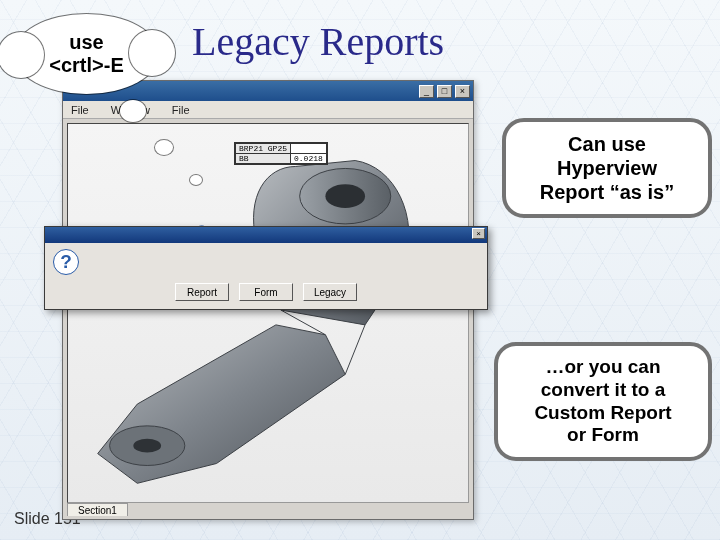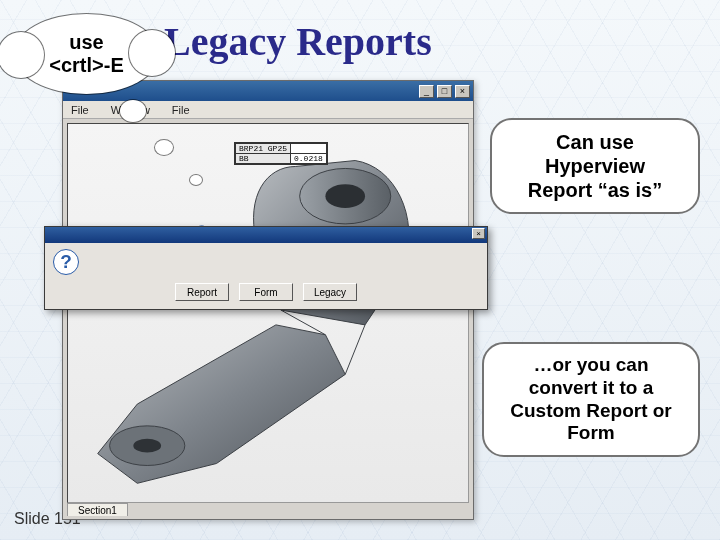--- a/index.html
+++ b/index.html
@@ -12,22 +12,22 @@
   
   .bg {
     position: absolute; inset: 0;
     background:
       repeating-linear-gradient(60deg, rgba(120,150,190,0.08) 0 1px, transparent 1px 30px),
       repeating-linear-gradient(-60deg, rgba(120,150,190,0.08) 0 1px, transparent 1px 30px),
       repeating-linear-gradient(0deg, rgba(120,150,190,0.06) 0 1px, transparent 1px 26px),
       linear-gradient(#f4f8fb,#e6edf4);
   }
   .slide-title {
-    position: absolute; left: 164px; top: 18px;
-    font-size: 40px; font-weight: 700; color: #2a2a8a;
+    position: absolute; left: 192px; top: 18px;
+    font-size: 40px; font-weight: 400; color: #2a2a8a;
     font-family: Georgia, 'Times New Roman', serif;
   }
 
   
   .cloud {
     position: absolute; left: 14px; top: 14px;
     width: 145px; height: 80px;
     background: #fff; border-radius: 50%/50%;
     box-shadow: 0 0 0 1px rgba(0,0,0,0.55);
     display: flex; align-items: center; justify-content: center;
@@ -44,22 +44,22 @@
     position:absolute; background:#fff; border-radius:50%;
     box-shadow: 0 0 0 1px rgba(0,0,0,0.5);
     z-index: 29;
   }
   .cloud-tail1 { width:26px; height:22px; left:120px; top:100px; }
   .cloud-tail2 { width:18px; height:15px; left:155px; top:140px; }
   .cloud-tail3 { width:12px; height:10px; left:190px; top:175px; }
 
   
   .callout {
-    position: absolute; right: 20px;
-    background: #fff; border: 2px solid #737373; border-radius: 22px;
+    position: absolute; right: 8px;
+    background: #fff; border: 4px solid #737373; border-radius: 22px;
     padding: 10px 26px; text-align: center; font-weight: 700;
     font-size: 20px; line-height: 1.2; width: 210px;
     z-index: 30;
   }
   .callout-1 { top: 118px; }
   .callout-2 { top: 342px; width: 218px; font-size: 19px; }
 
   
   .appwin {
     position: absolute; left: 62px; top: 80px;

